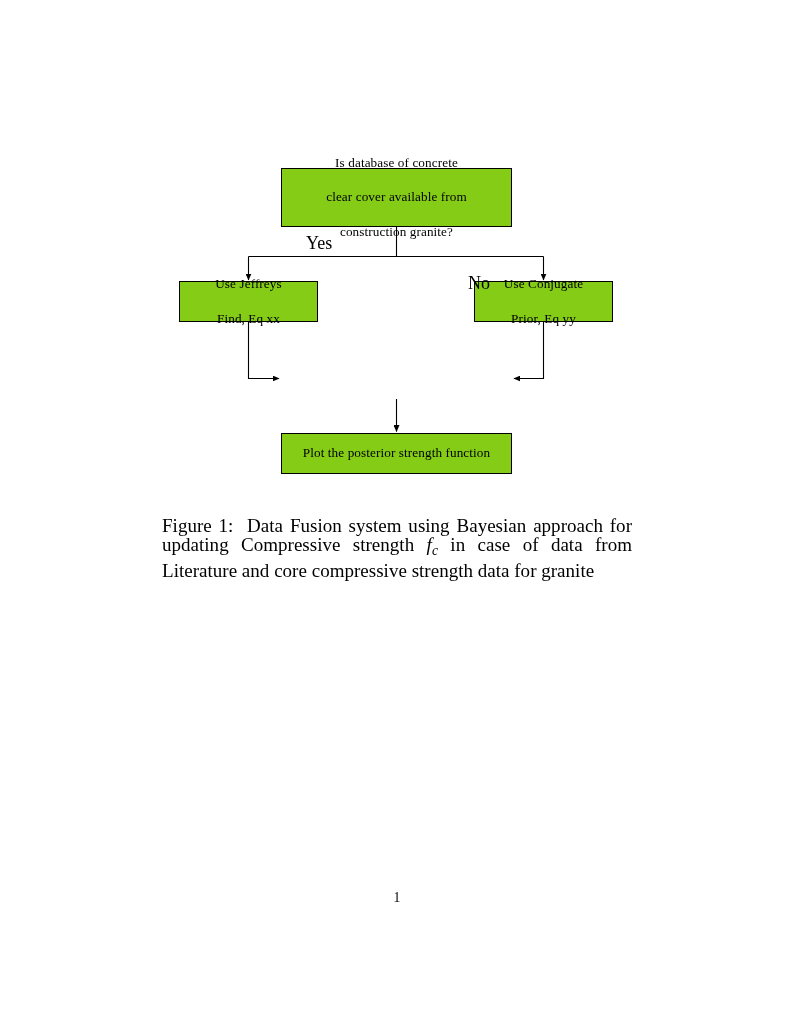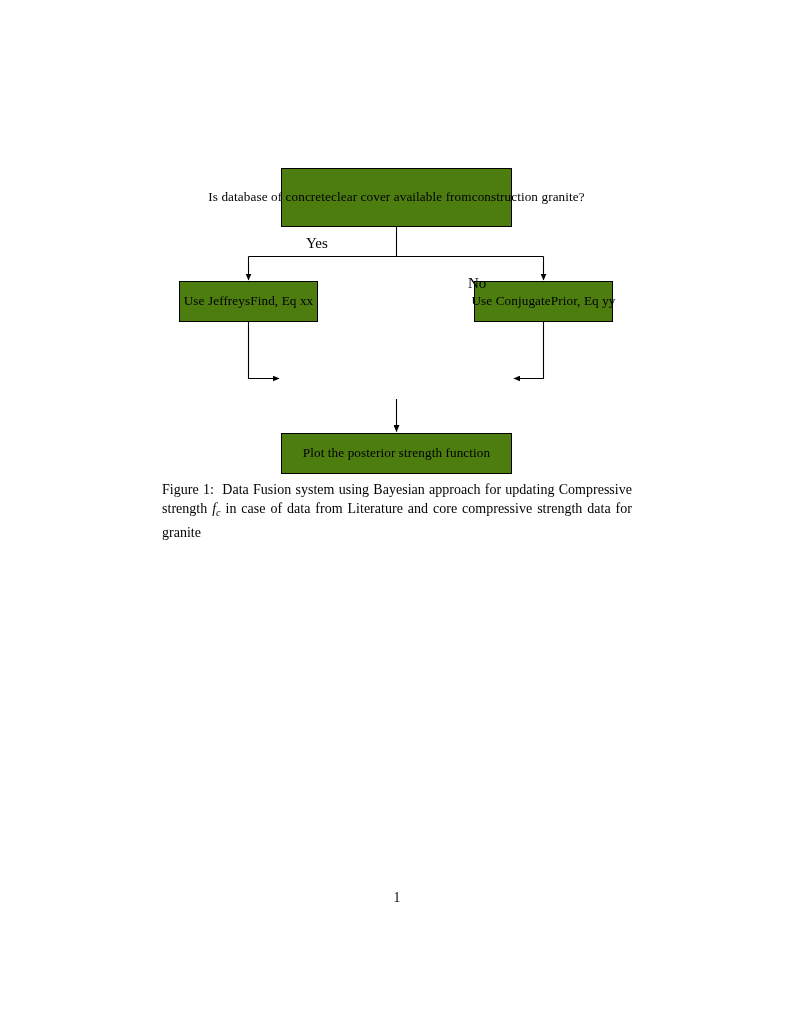--- a/index.html
+++ b/index.html
@@ -39,59 +39,60 @@
     top: 0;
     width: 794px;
     height: 490px;
     overflow: visible;
   }
 
   .node {
     position: absolute;
     box-sizing: border-box;
     border: 1px solid #000000;
-    background: #4d7c0f;
+    background: #84cc16;
     display: flex;
-    flex-direction: row;
+    flex-direction: column;
     align-items: center;
     justify-content: center;
     text-align: center;
     font-size: 13.2px;
     line-height: 18.2px;
     letter-spacing: 0.1px;
     z-index: 2;
+    gap: 16px;
   }
   .node .line { display: block; white-space: nowrap; }
 
   
   #node-decision   { left: 281px; top: 168px; width: 231px; height: 59px; }
   #node-jeffreys   { left: 179px; top: 281px; width: 139px; height: 41px; }
   #node-conjugate  { left: 474px; top: 281px; width: 139px; height: 41px; }
   #node-posterior  { left: 281px; top: 358px; width: 231px; height: 41px; }
   #node-plot       { left: 281px; top: 433px; width: 231px; height: 41px; }
 
   
   .branch-label {
     position: absolute;
-    font-size: 15px;
+    font-size: 18px;
     line-height: 16px;
     white-space: nowrap;
     z-index: 3;
     background: transparent;
   }
   #label-yes { left: 306px; top: 235px; }
   #label-no  { left: 468px; top: 235px; margin-top: 40px; }
 
   
   #caption {
     position: absolute;
     left: 162px;
-    top: 480px;
+    top: 516px;
     width: 470px;
-    font-size: 14px;
+    font-size: 19px;
     line-height: 19.4px;
     text-align: justify;
     text-justify: inter-word;
     letter-spacing: 0.02px;
   }
   #caption .mathvar {
     font-style: italic;
     font-family: "Liberation Serif", "DejaVu Serif", serif;
   }
   #caption .mathsub {

